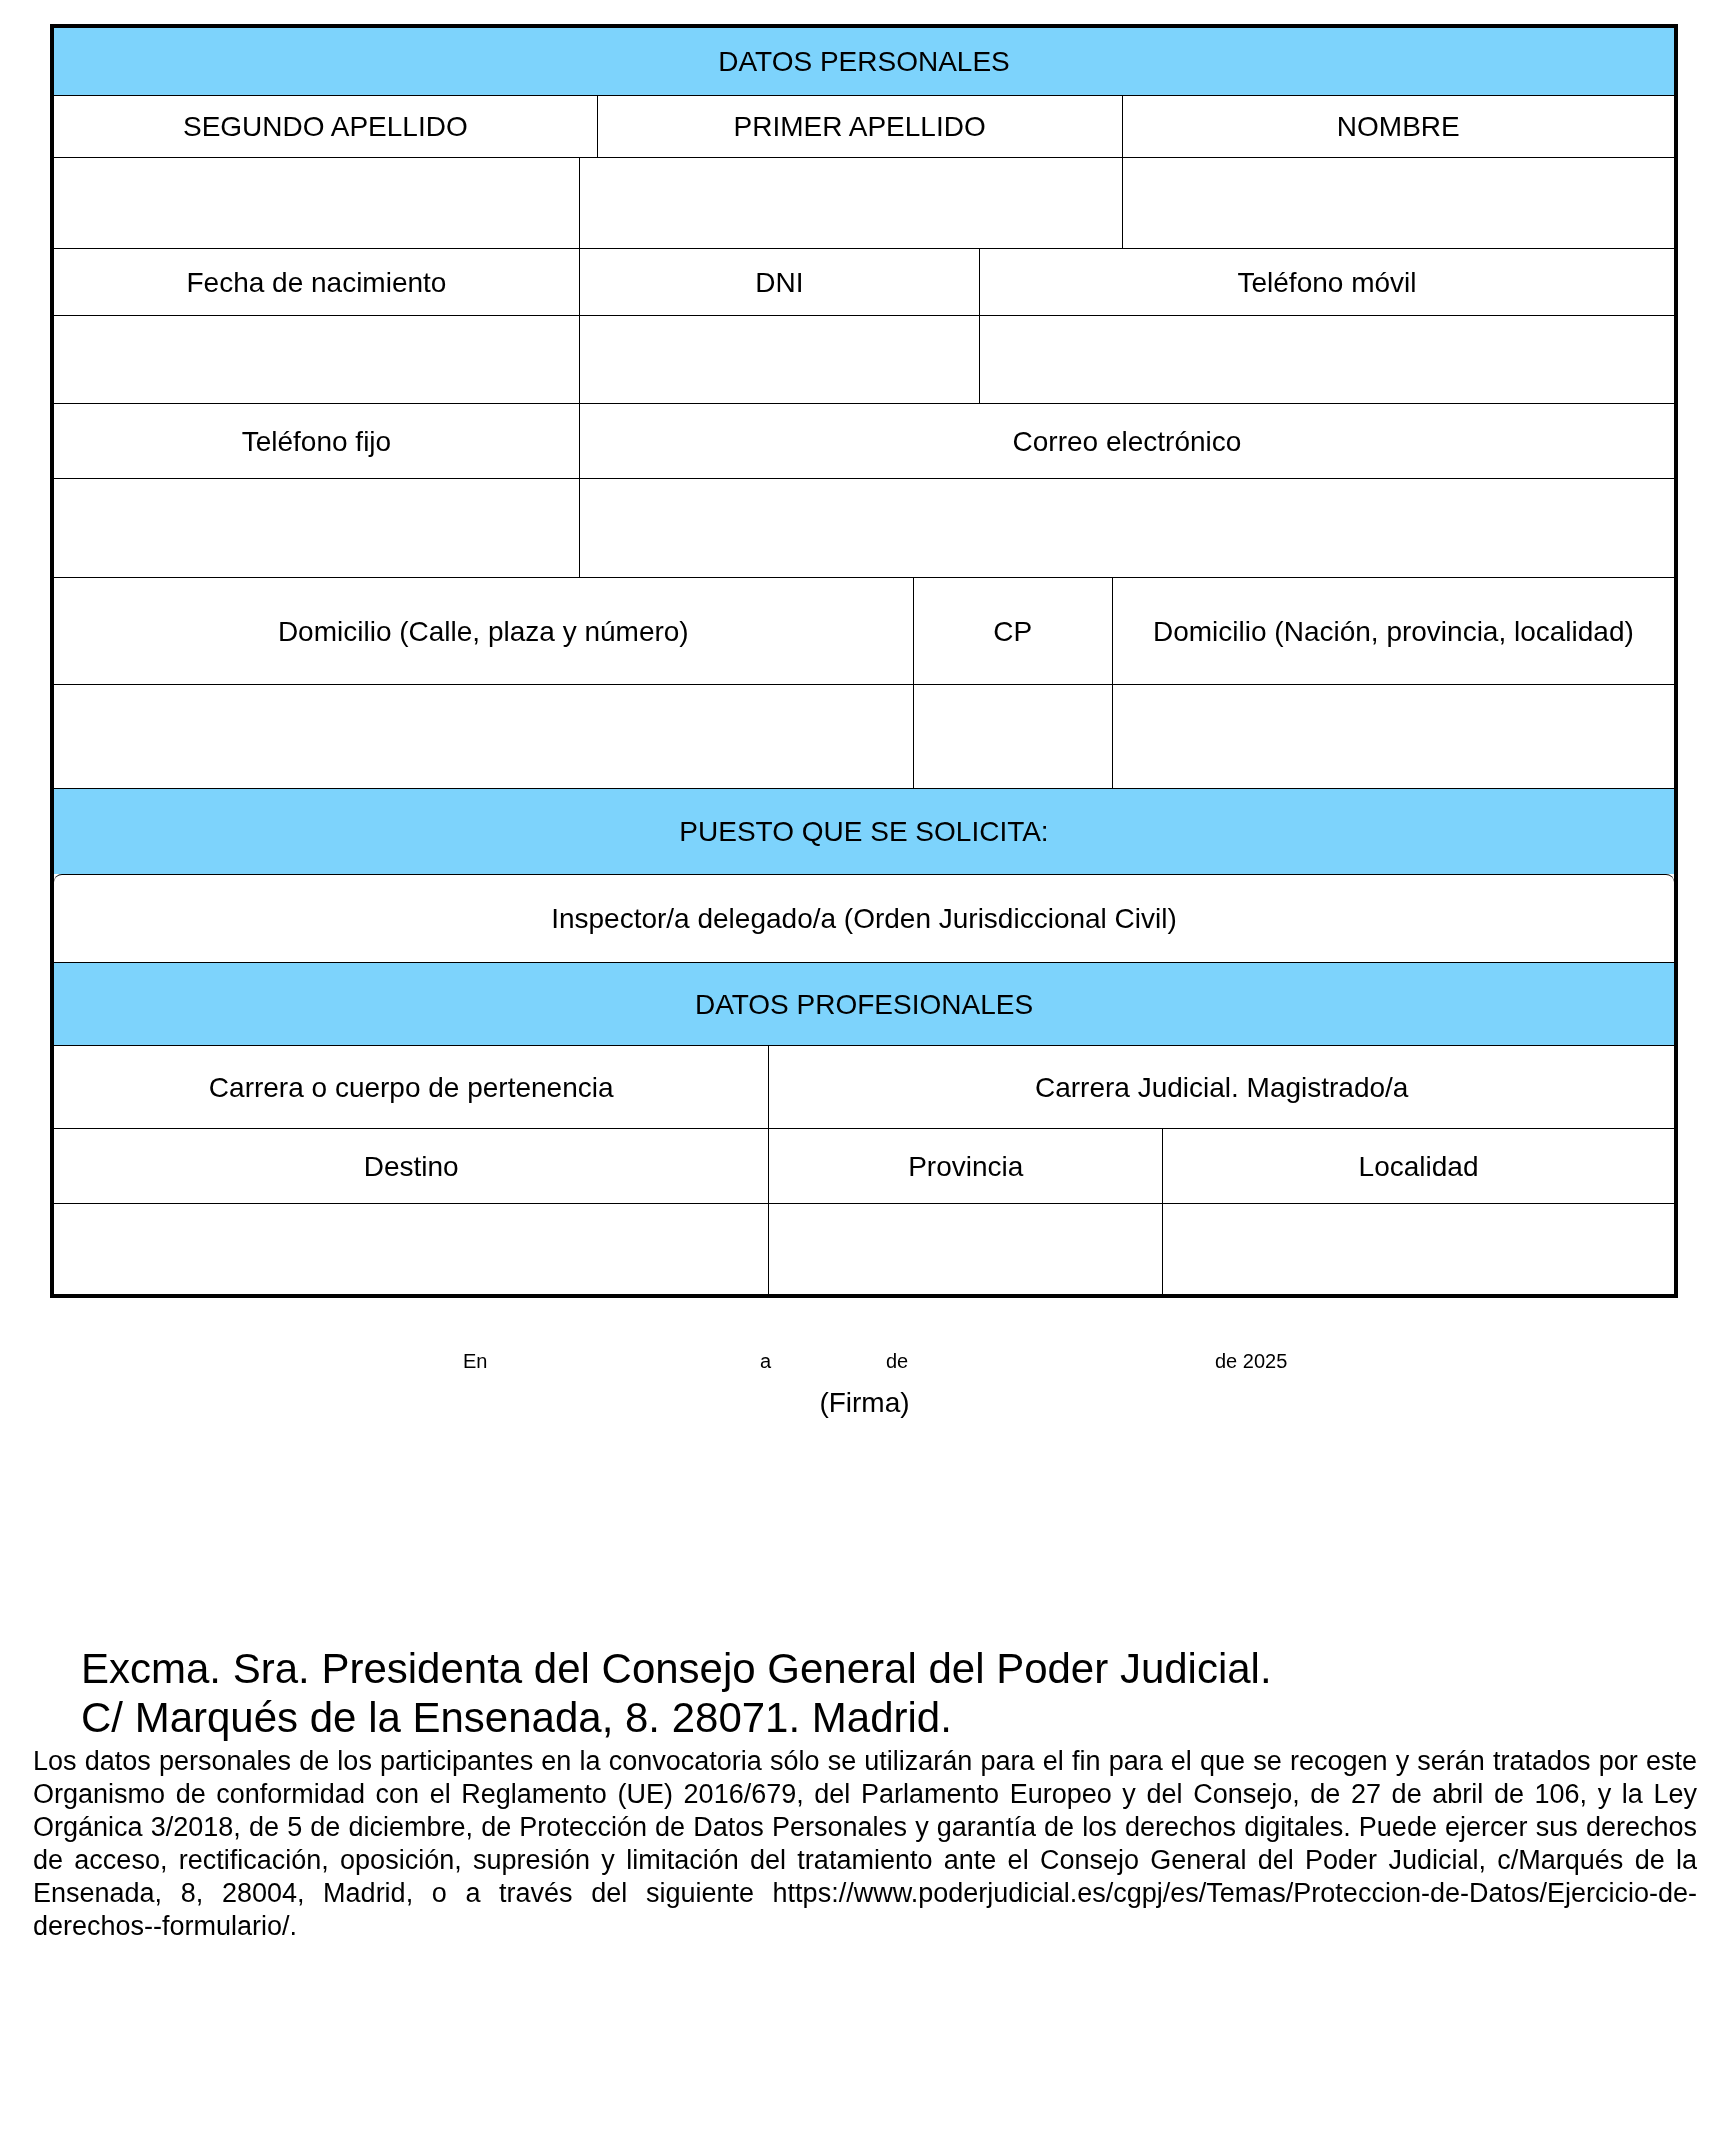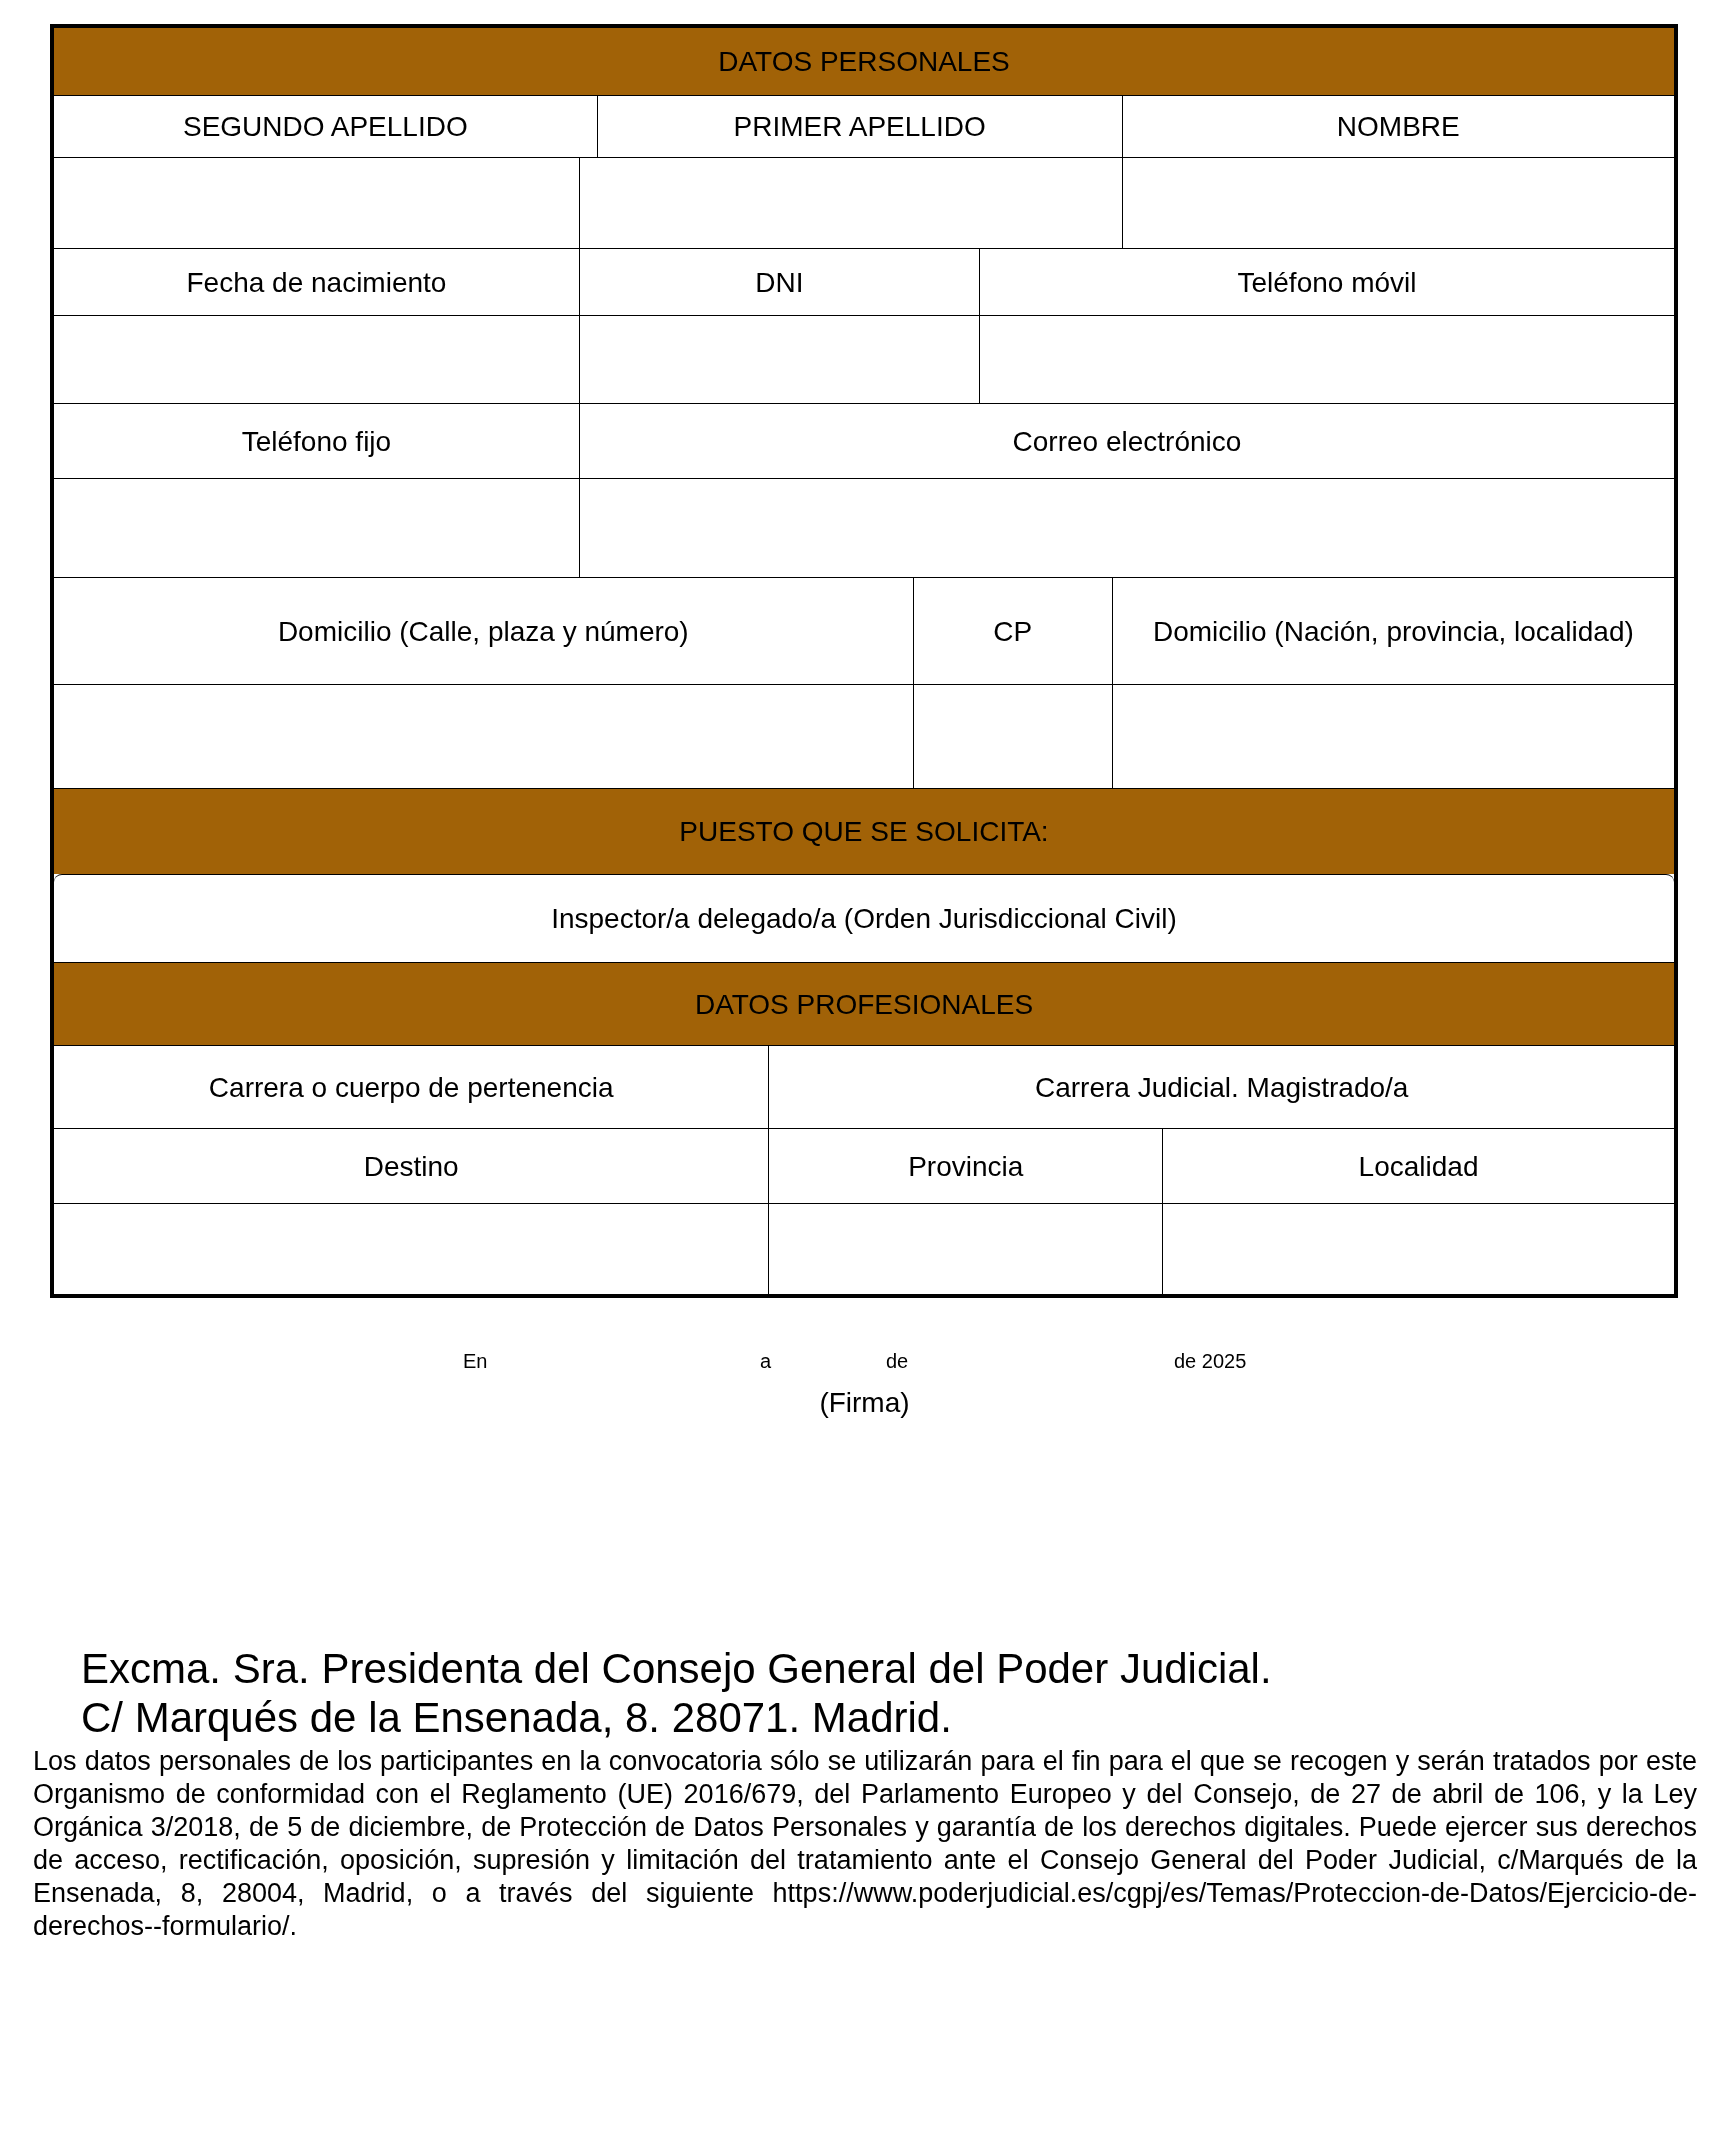--- a/index.html
+++ b/index.html
@@ -32,21 +32,21 @@
     display: flex;
     align-items: center;
     justify-content: center;
     text-align: center;
     font-size: 28px;
     line-height: 1.2;
     padding: 3.3px 8.1px;
     min-width: 0;
   }
   .cell:first-child { border-left: none; }
-  .section-header { background: #a16207; width: 100%; }
+  .section-header { background: #7dd3fc; width: 100%; }
 
   
   .h-title    { height: 67px; }
   .h-label    { height: 62px; }
   .h-input1   { height: 91px; }
   .h-label2   { height: 67px; }
   .h-input2   { height: 88px; }
   .h-label3   { height: 75px; }
   .h-input3   { height: 99px; }
   .h-dom      { height: 107px; }
@@ -77,21 +77,21 @@
     left: 0;
     top: 1350px;
     width: 1729px;
     height: 36px;
     font-size: 20px;
   }
   .signature-row span { position: absolute; top: 0; }
   .sig-en   { left: 463px; }
   .sig-a    { left: 760px; }
   .sig-de   { left: 886px; }
-  .sig-year { left: 1174px; text-align: right; }
+  .sig-year { left: 1215px; text-align: right; }
   .firma-line {
     position: absolute;
     left: 0;
     top: 1387px;
     width: 1729px;
     text-align: center;
     font-size: 28px;
   }
 
   

